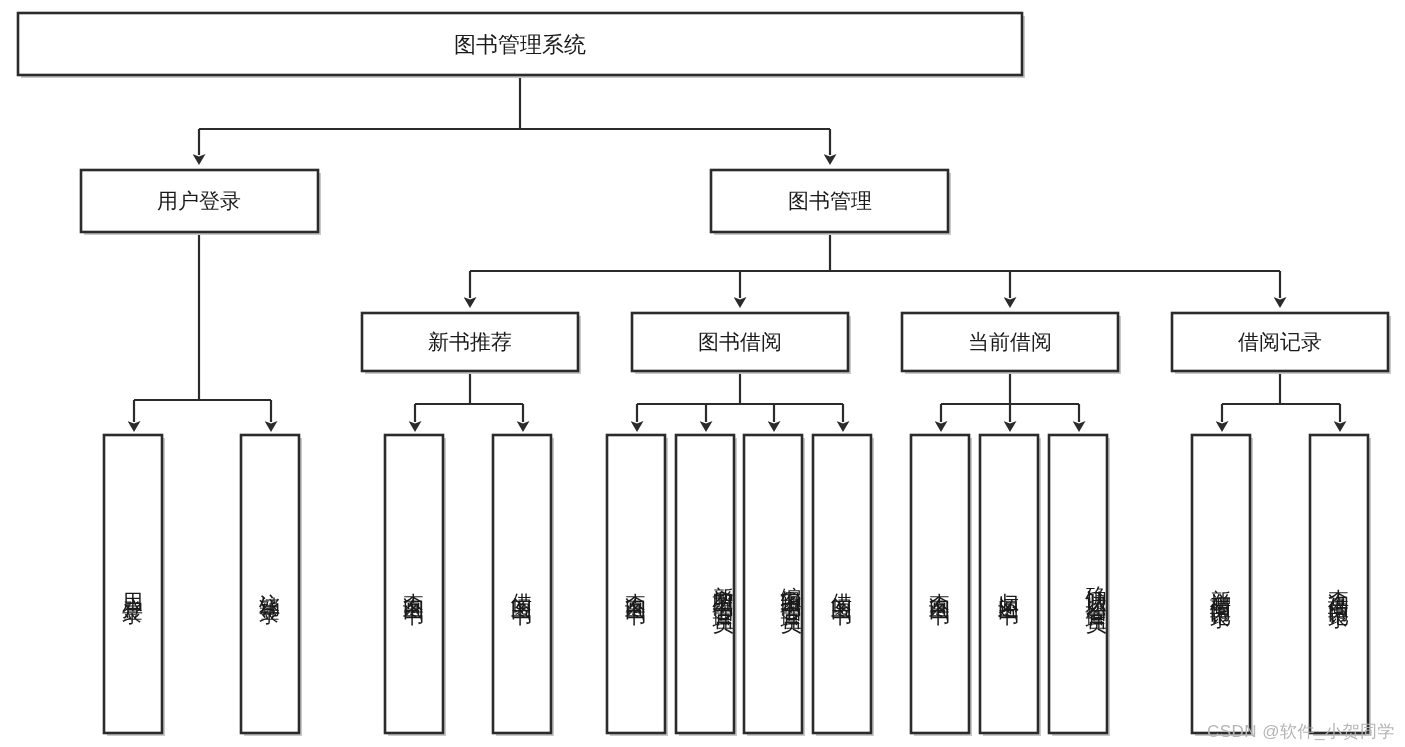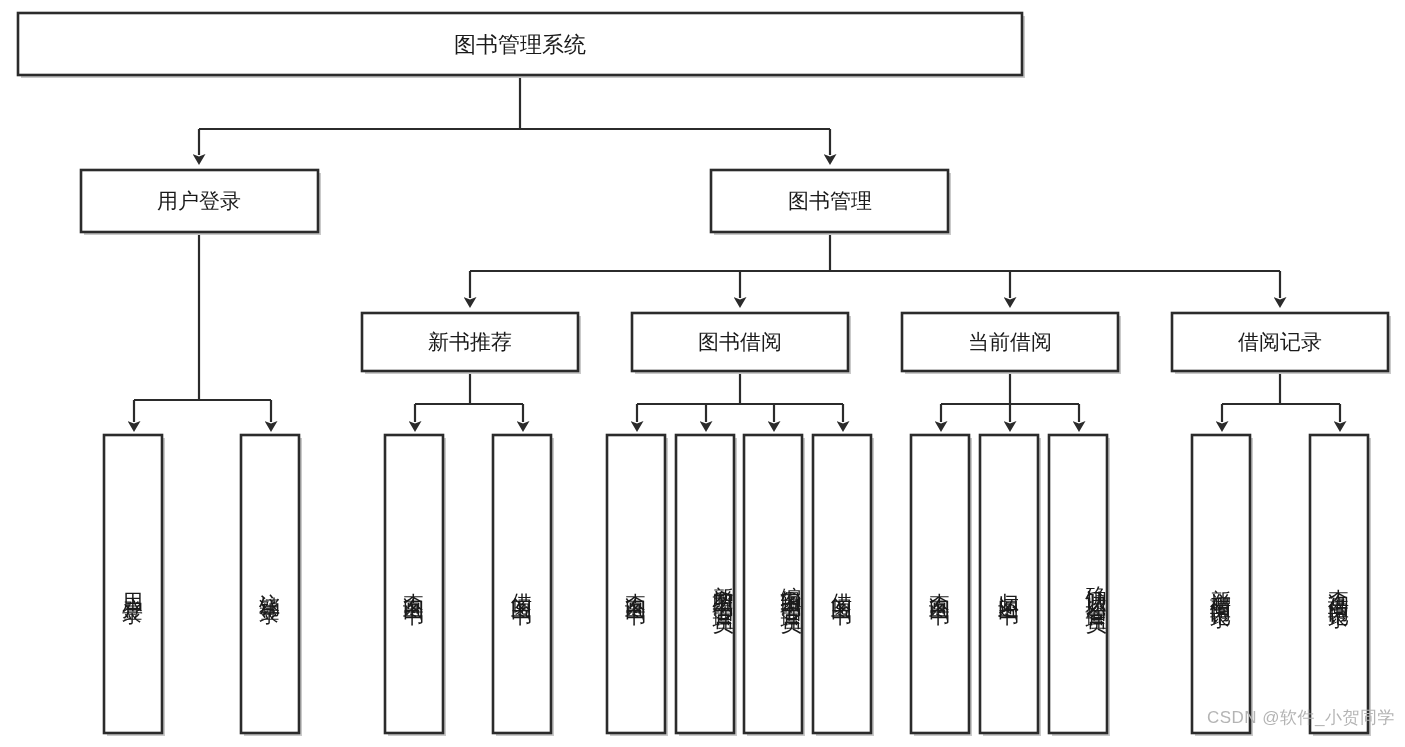--- a/index.html
+++ b/index.html
@@ -68,21 +68,21 @@
     line-height: 1.0;
     color: #1a1a1a;
     letter-spacing: 4px;
     white-space: nowrap;
     text-align: center;
     pointer-events: none;
   }
   .watermark {
     position: absolute;
     right: 10px;
-    bottom: 18px;
+    bottom: 4px;
     font-family: "Liberation Sans", "DejaVu Sans", sans-serif;
     font-size: 17px;
     color: #b4b4b4;
     letter-spacing: 0.5px;
     user-select: none;
     text-align: right;
   }
 </style>
 </head>
 <body>

